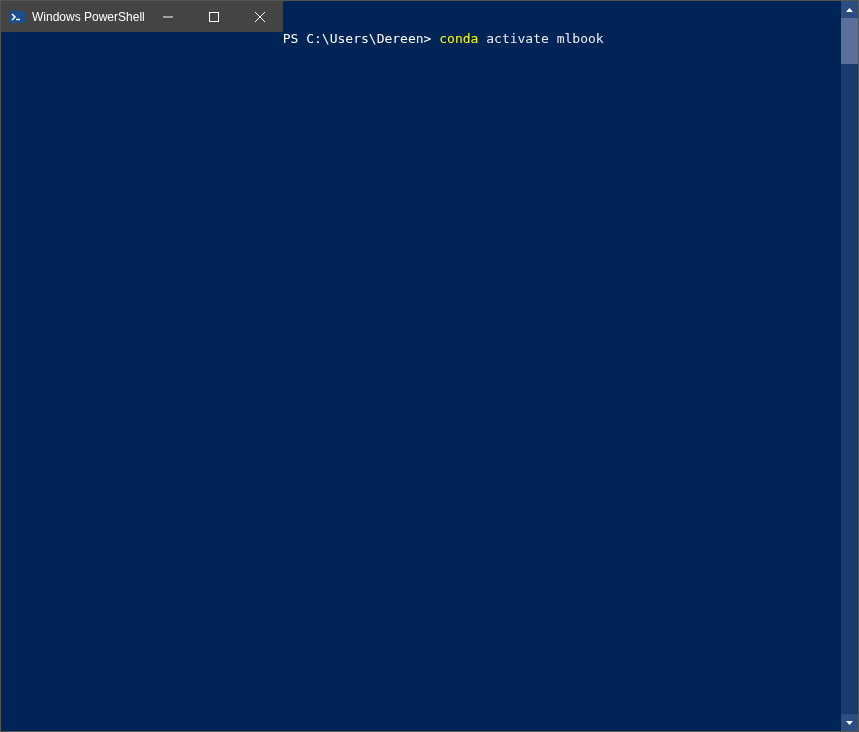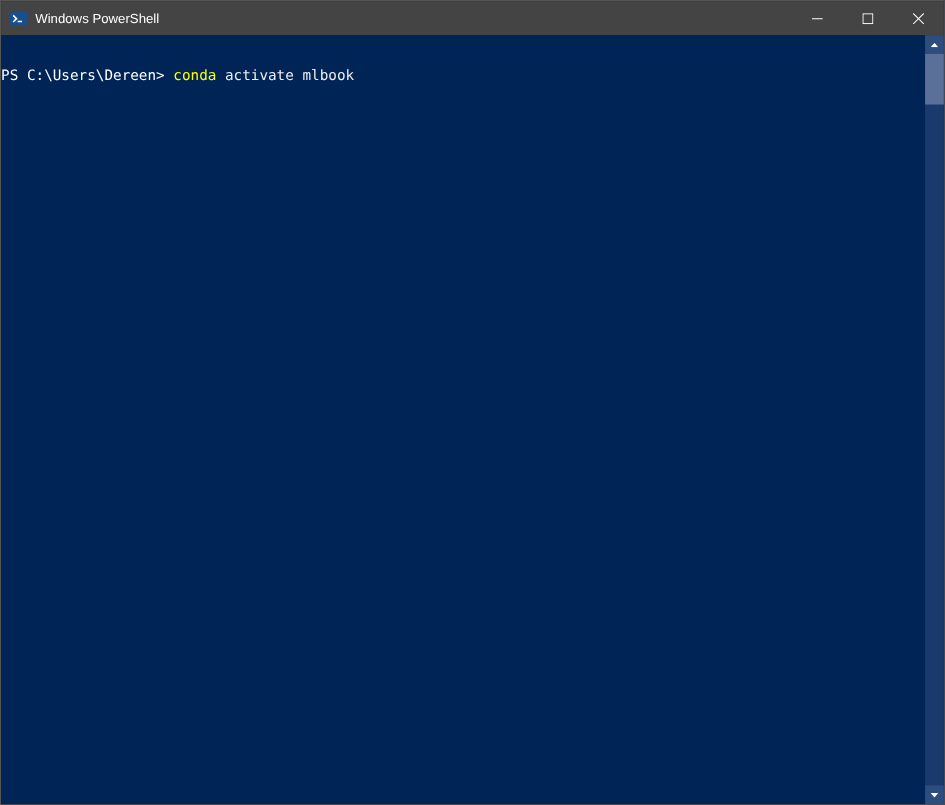--- a/index.html
+++ b/index.html
@@ -12,21 +12,20 @@
       height: 732px;
       background: #000;
       font-family: "Segoe UI", Tahoma, sans-serif;
       overflow: hidden;
     }
     .window {
       width: 859px;
       height: 732px;
       background: #012456;
       display: flex;
-      flex-direction: column;
       border: 1px solid #555;
     }
     .titlebar {
       height: 31px;
       background: #444444;
       display: flex;
       align-items: center;
       flex-shrink: 0;
     }
     .titlebar-icon {

